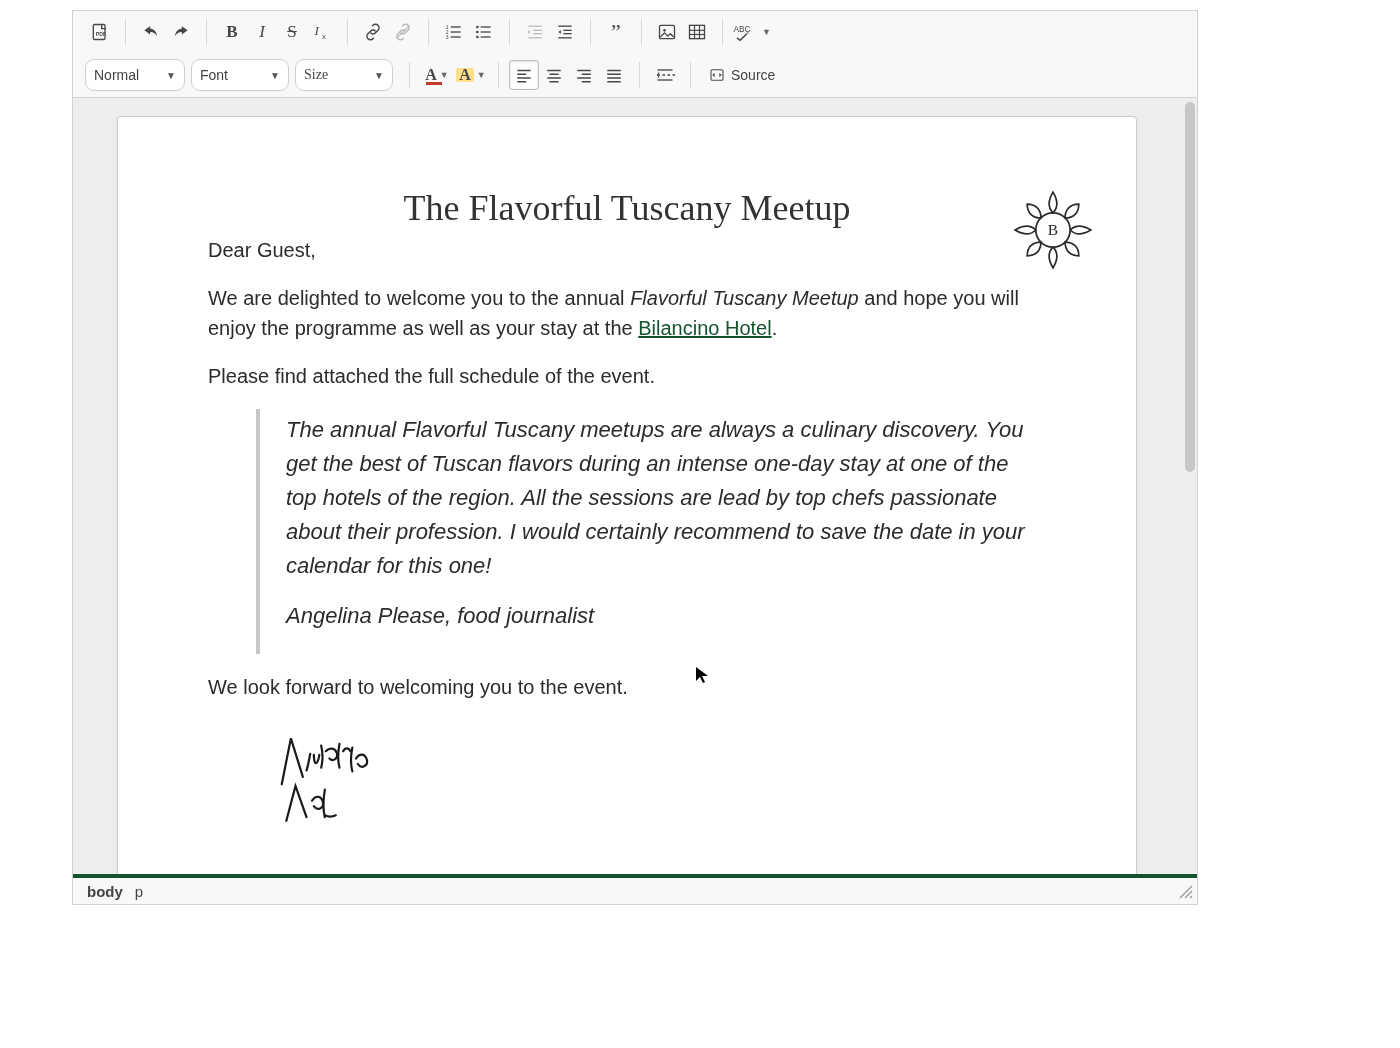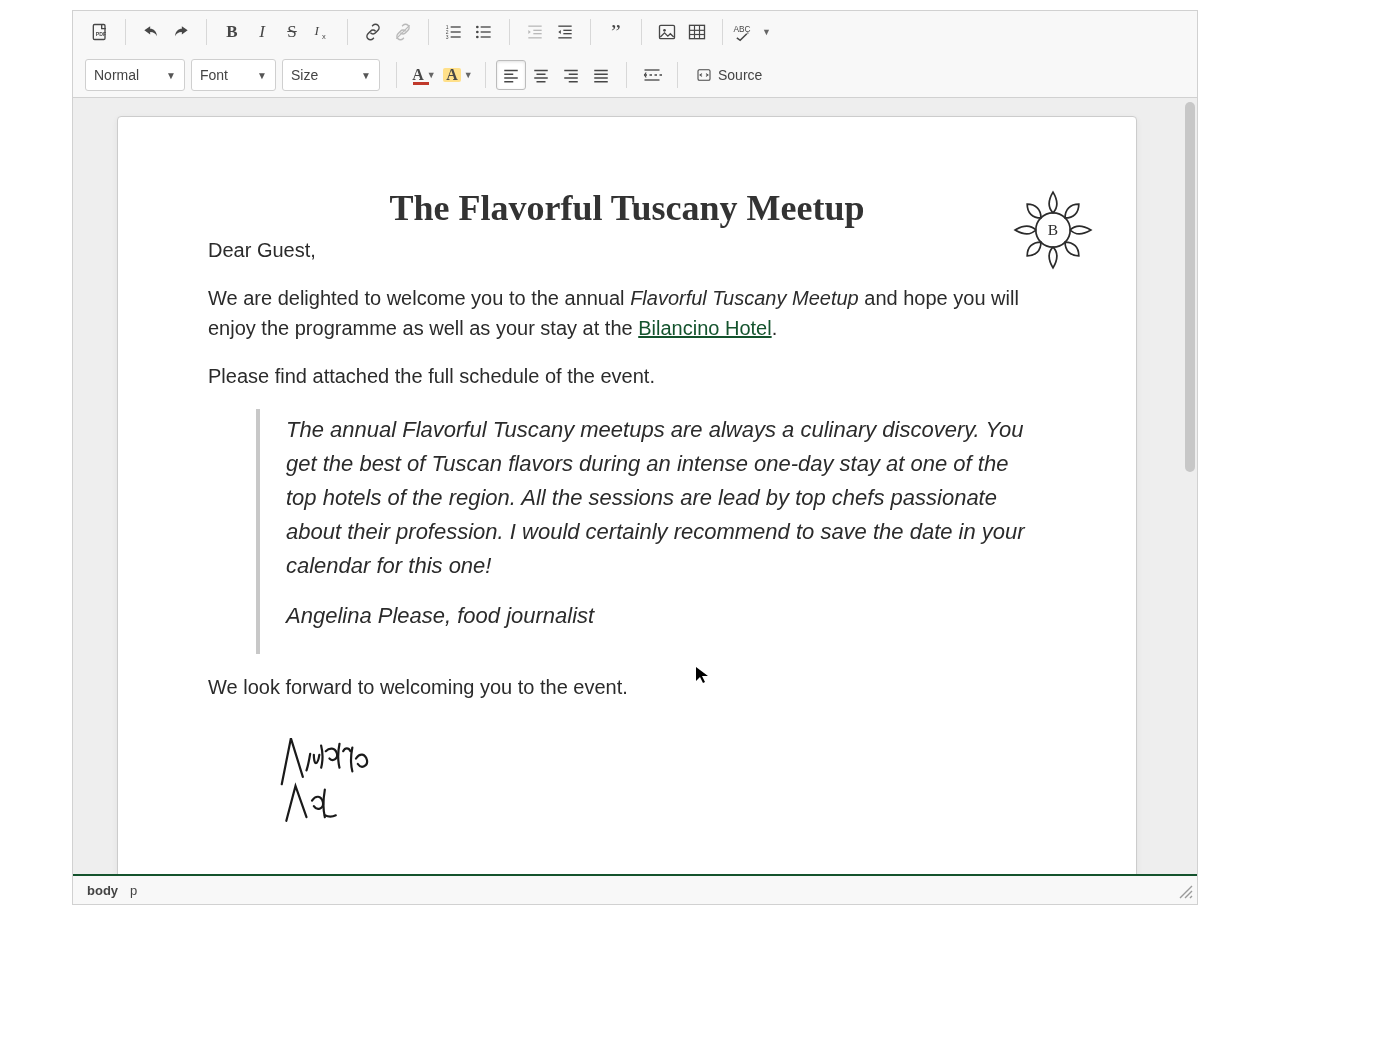--- a/index.html
+++ b/index.html
@@ -50,38 +50,38 @@
   .tb-btn.disabled { opacity: .35; cursor: default; }
   .tb-btn.active {
     background: #fff;
     border: 1px solid #bcbcbc;
     box-shadow: inset 0 1px 3px rgba(0,0,0,.12);
   }
   .combo {
     height: 32px;
     border: 1px solid #cfcfcf;
     background: #fff;
-    border-radius: 3px;
+    border-radius: 9px;
     display: flex; align-items: center;
     padding: 0 8px;
     margin-right: 6px;
     cursor: pointer;
     color: #444;
     font-size: 14px;
     position: relative;
   }
   .combo .caret {
     margin-left: auto;
     padding-left: 10px;
     color: #555;
     font-size: 10px;
   }
   .combo.normal { width: 100px; }
-  .combo.font   { width: 85px; }
-  .combo.size   { width: 98px; }
+  .combo.font   { width: 98px; }
+  .combo.size   { width: 98px; font-family: Liberation Serif, serif; }
   .text-color-btn, .bg-color-btn {
     width: 34px; height: 30px;
     display: flex; align-items:center; justify-content:center;
     border-radius: 3px; cursor:pointer;
     position: relative;
     color:#474747;
   }
   .text-color-btn .glyph, .bg-color-btn .glyph {
     font-family: Georgia, 'Times New Roman', serif;
     font-weight: bold; font-size: 16px;
@@ -122,21 +122,21 @@
     border-radius:4px;
     box-shadow: 0 2px 6px rgba(0,0,0,.06);
     padding: 60px 90px 40px 90px;
   }
   .doc-header { position:relative; text-align:center; }
   .doc-title {
     font-family: Georgia, 'Times New Roman', serif;
     font-size: 36px;
     color:#333;
     margin: 10px 0 6px;
-    font-weight: 700;
+    font-weight: 400;
   }
   .doc-subtitle {
     font-family: Georgia, 'Times New Roman', serif;
     font-size: 24px;
     color:#3b7bbf;
     margin:0 0 24px;
     font-weight: 400;
   }
   .doc-logo {
     position:absolute; right:-50px; top:0;
@@ -161,24 +161,24 @@
   blockquote.quote p { font-size:22px; line-height:1.55; margin:0 0 16px; }
   .signature {
     margin-top: 18px;
     margin-left: 60px;
   }
   .signature svg { display:block; }
   
   .statusbar {
     height: 30px;
     background:#f8f8f8;
-    border-top:2px solid #14532d;
+    border-top:4px solid #14532d;
     display:flex; align-items:center;
     padding:0 14px;
-    font-size:13px; color:#555;
+    font-size:15px; color:#555;
     position: relative;
   }
   .statusbar .crumb { font-weight:600; margin-right:12px; color:#444;}
   .statusbar .crumb.light { font-weight:400; }
   .resize-grip {
     position:absolute; right:4px; bottom:2px;
     color:#9a9a9a;
   }
   
   .mouse-cursor {

